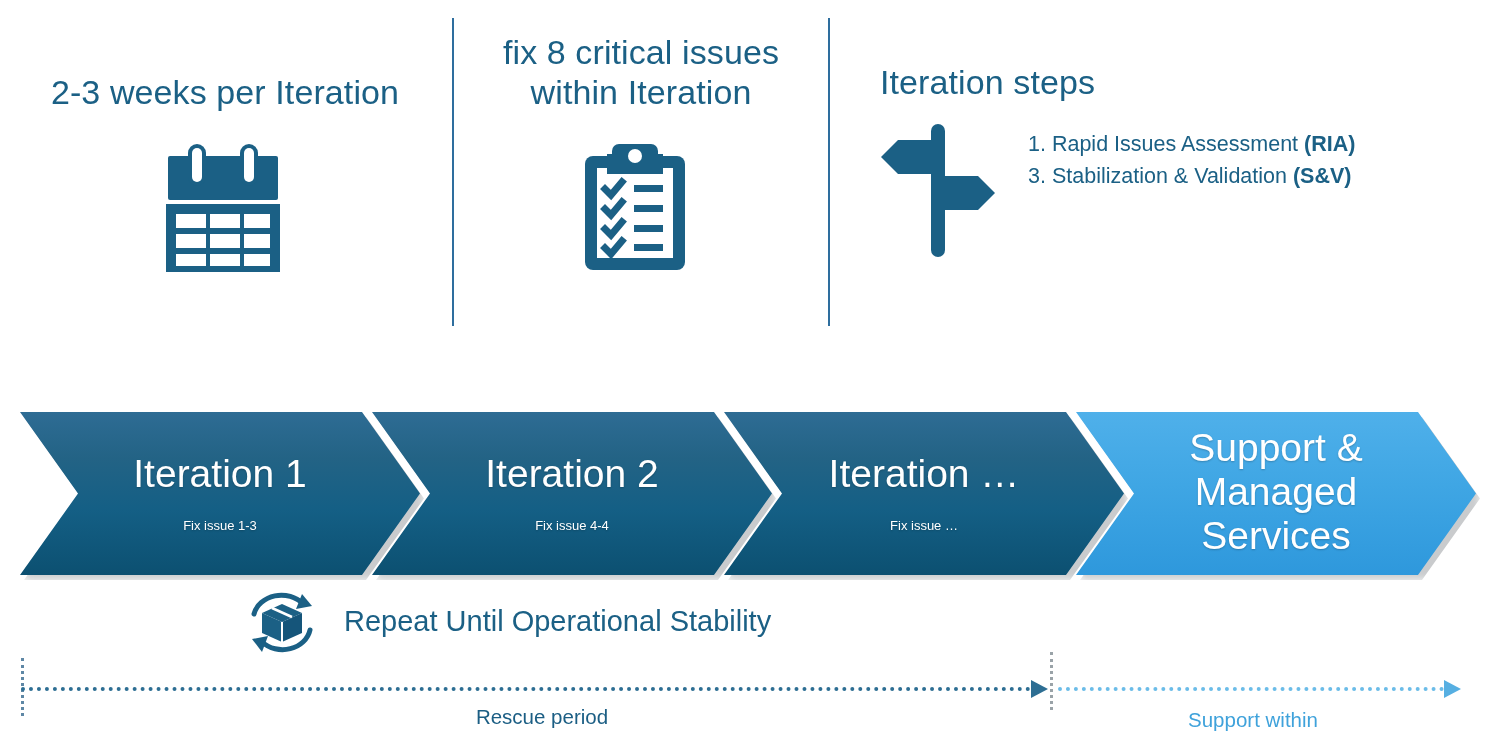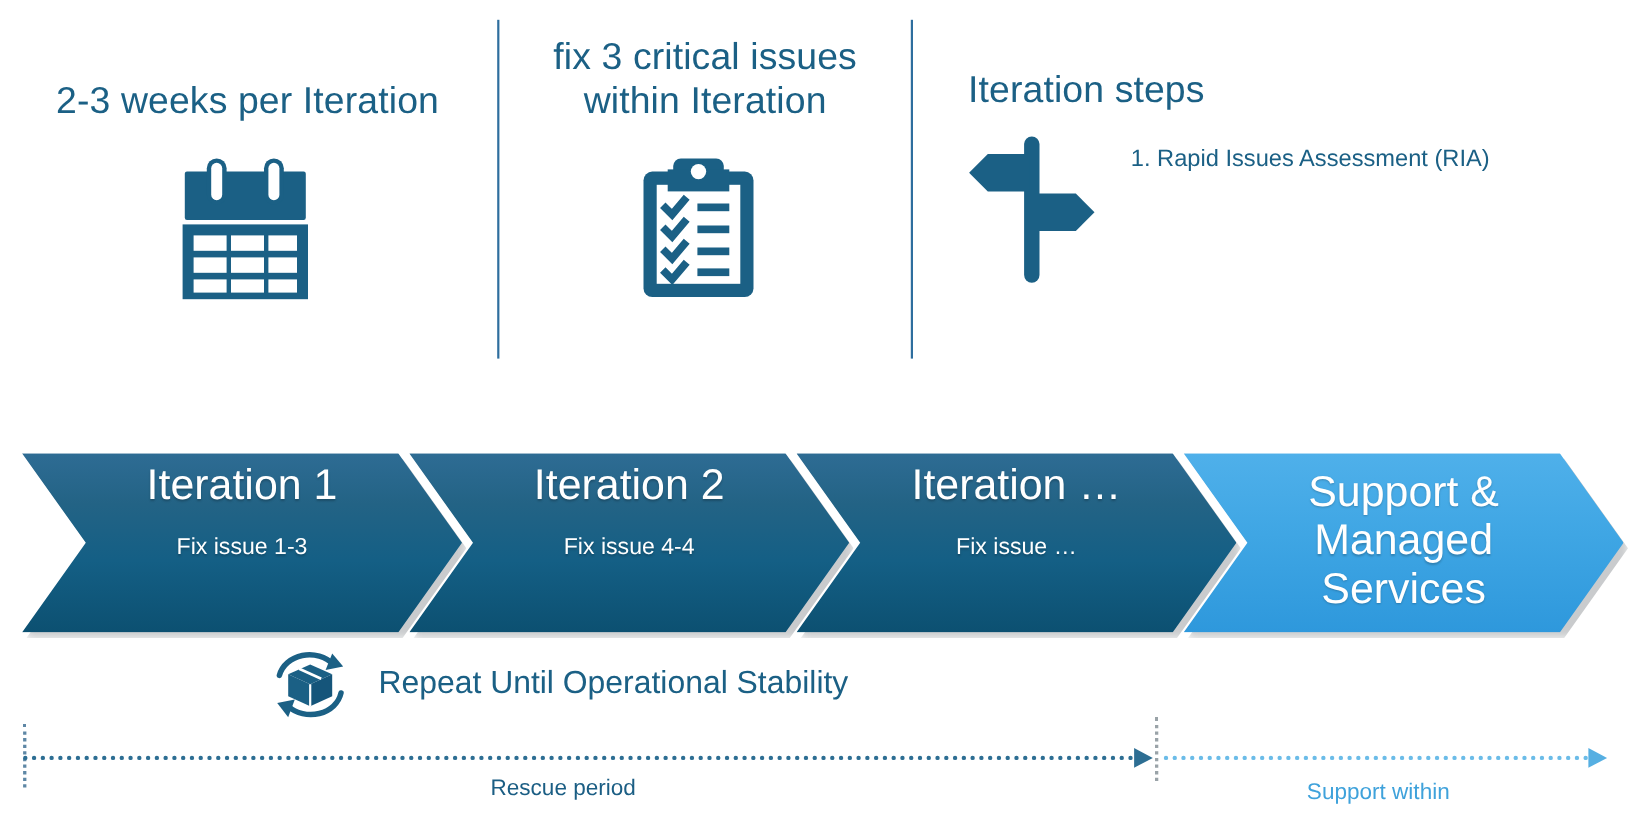--- a/index.html
+++ b/index.html
@@ -88,21 +88,21 @@
     margin: 0;
     padding: 0;
     color: #1B6085;
     font-size: 21.5px;
     line-height: 32.4px;
   }
   #steps-list li {
     white-space: nowrap;
   }
   #steps-list li .num { }
-  #steps-list li .abbr { font-weight: normal; }
+  #steps-list li .abbr { font-weight: bold; }
 
   
   .chevron-row {
     position: absolute;
     left: 0;
     top: 412px;
     width: 1500px;
     height: 168px;
   }
   .chevron {
@@ -137,27 +137,27 @@
     display: flex;
     flex-direction: column;
     align-items: center;
     justify-content: flex-start;
     text-align: center;
   }
   .chev-title {
     font-size: 39px;
     font-weight: 400;
     line-height: 44px;
-    margin-top: 8px;
+    margin-top: 40px;
     white-space: nowrap;
     text-shadow: 0 1px 2px rgba(0,0,0,0.22);
   }
   .chev-title.multiline { white-space: normal; margin-top: 14px; }
   .chev-sub {
-    font-size: 21px;
+    font-size: 13px;
     font-weight: 400;
     margin-top: 22px;
     white-space: nowrap;
     text-shadow: 0 1px 2px rgba(0,0,0,0.22);
   }
 
   
   #chev-1 { left: 20px;   width: 400px; }
   #chev-2 { left: 372px;  width: 400px; }
   #chev-3 { left: 724px;  width: 400px; }
@@ -225,21 +225,21 @@
     left: 1444px;
     top: 680px;
     border-left: 17px solid #56AFE2;
   }
   .tl-label {
     position: absolute;
     font-size: 20.5px;
     text-align: center;
   }
   #label-rescue {
-    left: 287px;
+    left: 317px;
     top: 705px;
     width: 450px;
     color: #1B5E84;
   }
   #label-support {
     left: 1058px;
     top: 708px;
     width: 390px;
     color: #3FA2DB;
   }
@@ -270,21 +270,21 @@
       <rect x="86" y="72" width="26" height="14" fill="#ffffff"></rect>
       <rect x="18" y="92" width="30" height="14" fill="#ffffff"></rect>
       <rect x="52" y="92" width="30" height="14" fill="#ffffff"></rect>
       <rect x="86" y="92" width="26" height="14" fill="#ffffff"></rect>
       <rect x="18" y="112" width="30" height="12" fill="#ffffff"></rect>
       <rect x="52" y="112" width="30" height="12" fill="#ffffff"></rect>
       <rect x="86" y="112" width="26" height="12" fill="#ffffff"></rect>
     </svg>
   </div>
 
-  <div class="panel-heading" id="heading-fix">fix 3 critical issues within Iteration</div>
+  <div class="panel-heading" id="heading-fix">fix 8 critical issues within Iteration</div>
 
   <div id="clipboard-icon">
     <svg width="112" height="132" viewBox="0 0 112 132">
       <rect x="6" y="14" width="100" height="114" rx="8" fill="#1B6085"></rect>
       <rect x="18" y="26" width="76" height="90" fill="#ffffff"></rect>
       <rect x="33" y="2" width="46" height="26" rx="7" fill="#1B6085"></rect>
       <rect x="28" y="12" width="56" height="20" fill="#1B6085"></rect>
       <circle cx="56" cy="14" r="7" fill="#ffffff"></circle>
 
       <g stroke="#1B6085" stroke-width="7" fill="none" stroke-linecap="square">
@@ -311,20 +311,24 @@
       <polygon points="58,24 58,58 20,58 3,41 20,24" fill="#1B6085"></polygon>
 
       <polygon points="62,60 100,60 117,77 100,94 62,94" fill="#1B6085"></polygon>
     </svg>
   </div>
 
   <ol id="steps-list">
     <li>
       <span class="num">1.</span>
       <span>Rapid Issues Assessment </span><span class="abbr">(RIA)</span>
+    </li>
+    <li>
+      <span class="num">3.</span>
+      <span>Stabilization &amp; Validation </span><span class="abbr">(S&amp;V)</span>
     </li>
   </ol>
 
   <div class="chevron-row">
 
     <div class="chevron-shadow" id="chev-1-sh"></div>
     <div class="chevron-shadow" id="chev-2-sh"></div>
     <div class="chevron-shadow" id="chev-3-sh"></div>
     <div class="chevron-shadow" id="chev-4-sh"></div>
 

